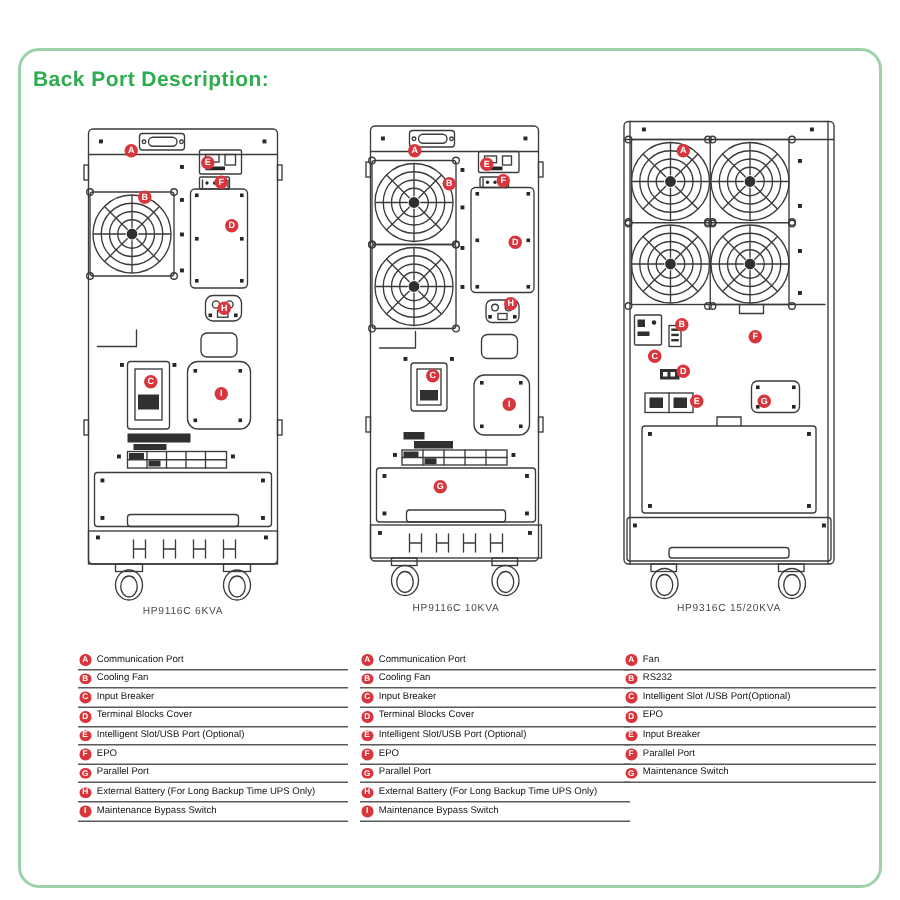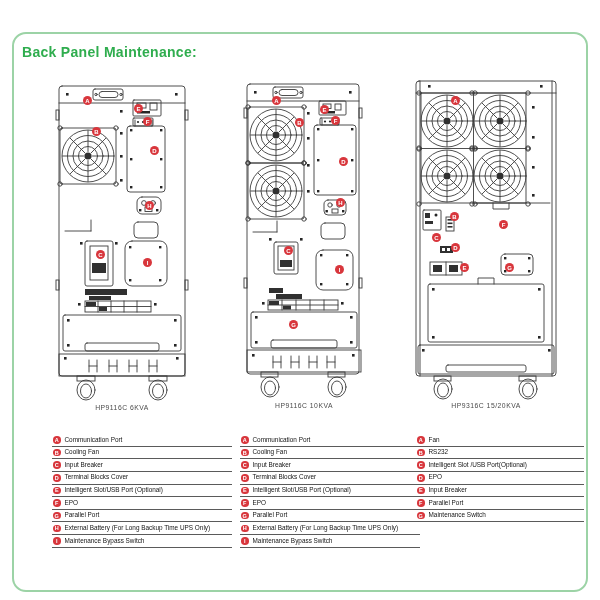--- a/index.html
+++ b/index.html
@@ -54,21 +54,21 @@
             <line x1="3.2" y1="3.2" x2="18" y2="18"></line>
           <line x1="-18" y1="18" x2="-3.2" y2="3.2"></line>
             <line x1="3.2" y1="-3.2" x2="18" y2="-18"></line>
         </g>
         <circle class="k" r="3.6"></circle>
       </g>
     </defs>
   </svg>
 
   <div class="frame"></div>
-  <div class="title">Back Panel Maintenance:</div>
+  <div class="title">Back Port Description:</div>
 
   <div class="panel" style="left:55px; top:84px; width:134px;">
     <div class="diagram">
       <svg class="art" width="134" height="318" viewBox="0 0 134 318">
         <rect class="s" x="4" y="2" width="126" height="290" rx="3"></rect>
         <rect class="s" x="1" y="26" width="3" height="10"></rect>
           <rect class="s" x="130" y="26" width="3" height="10"></rect>
         <rect class="s" x="1" y="196" width="3" height="10"></rect>
           <rect class="s" x="130" y="196" width="3" height="10"></rect>
         <line class="s" x1="4" y1="19" x2="130" y2="19"></line>

